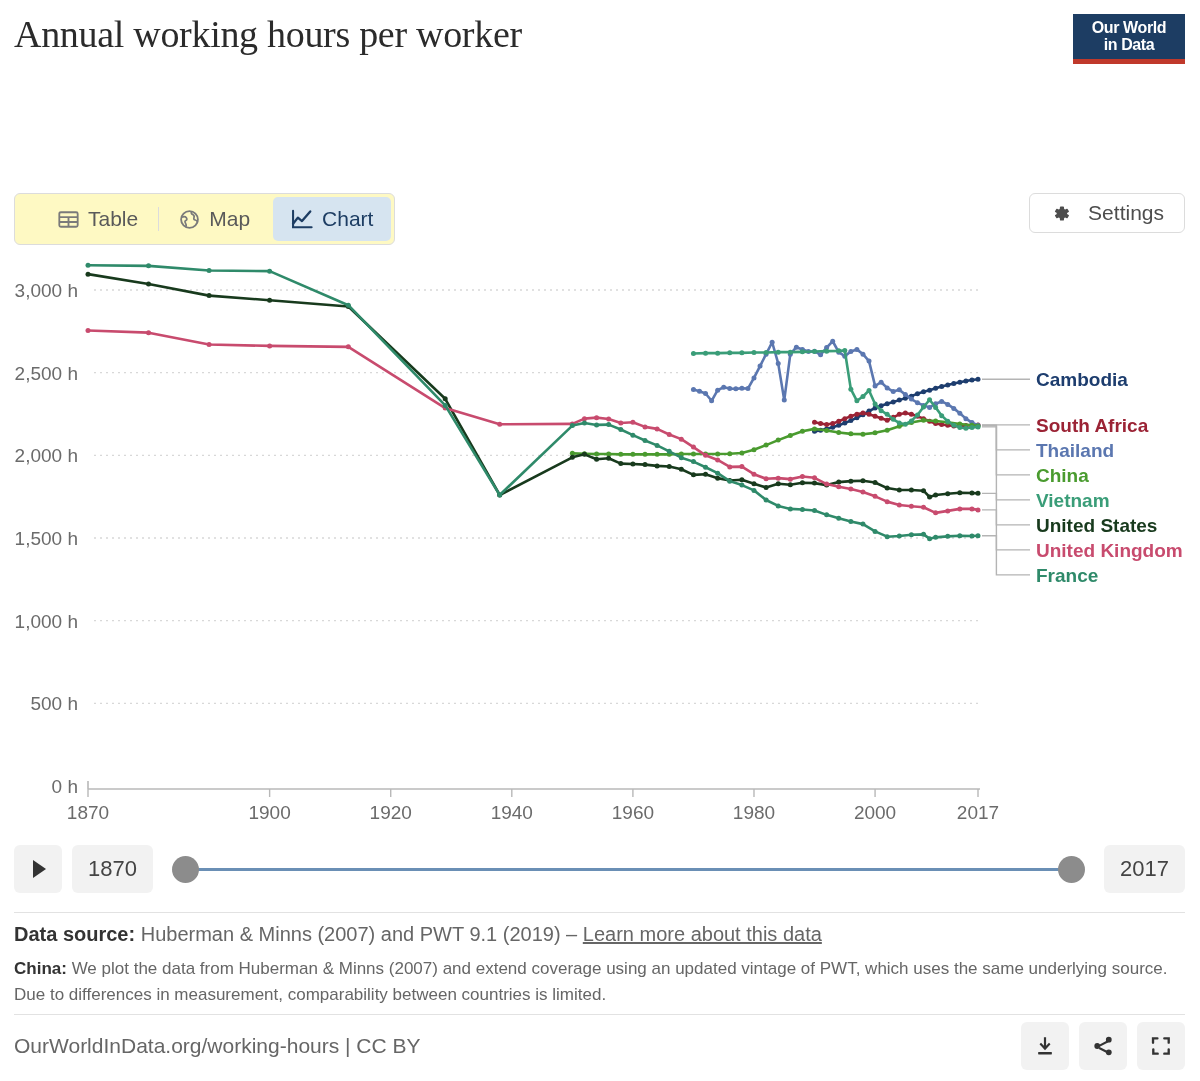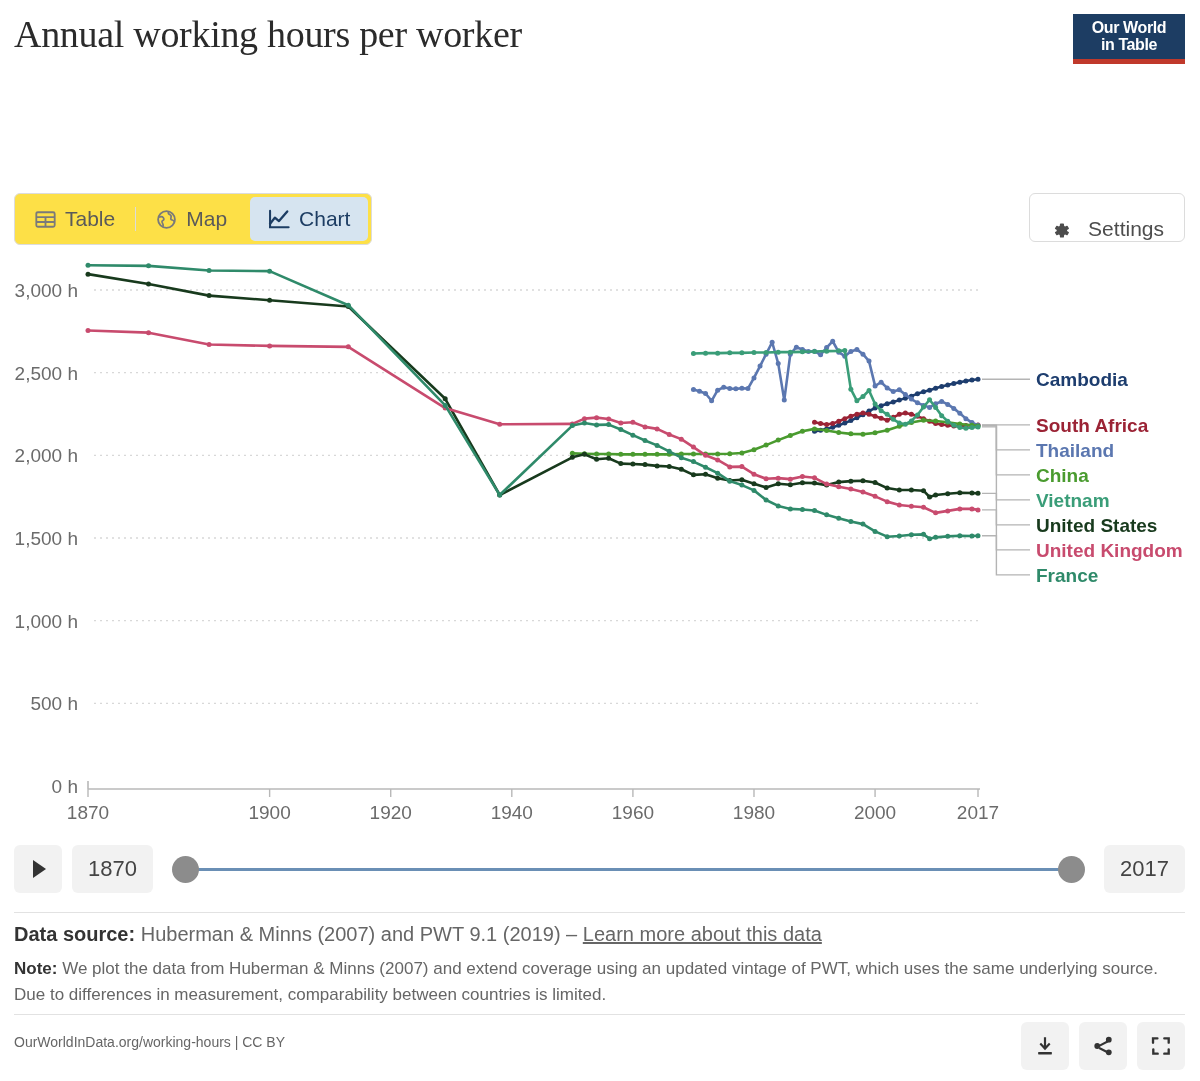--- a/index.html
+++ b/index.html
@@ -77,24 +77,25 @@
     height: 52px;
   }
   .tabs {
     position: absolute;
     left: 0;
     top: 0;
     display: flex;
     align-items: stretch;
     border: 1px solid #dcdcdc;
     border-radius: 6px;
-    background: #fde047;
+    background: #fef9c3;
     height: 52px;
     box-sizing: border-box;
     overflow: hidden;
+    padding-left: 23px;
   }
   .tab {
     display: flex;
     align-items: center;
     gap: 9px;
     padding: 0 20px;
     font-size: 21px;
     color: #5a5a5a;
     cursor: pointer;
     background: transparent;
@@ -111,23 +112,23 @@
   }
   .tab-sep {
     width: 1px;
     background: #dcdcdc;
     margin: 13px 0;
   }
   .settings-btn {
     position: absolute;
     right: 0;
     top: 0;
-    height: 49px;
+    height: 40px;
     display: flex;
-    align-items: flex-end;
+    align-items: center;
     gap: 17px;
     padding: 0 20px;
     font-size: 21px;
     color: #4d4d4d;
     border: 1px solid #dcdcdc;
     border-radius: 6px;
     background: #fff;
     box-sizing: border-box;
     cursor: pointer;
     font-family: "Liberation Sans", sans-serif;
@@ -248,21 +249,21 @@
     position: absolute;
     left: 14px;
     right: 15px;
     top: 1022px;
     height: 48px;
   }
   .license {
     position: absolute;
     left: 0;
     top: 12px;
-    font-size: 14px;
+    font-size: 21px;
     color: #666;
   }
   .actions {
     position: absolute;
     right: 0;
     top: 0;
     display: flex;
     gap: 10px;
   }
   .action-btn {
@@ -292,21 +293,21 @@
 <body>
 
 <div class="page">
 
   <div class="header">
     <h1 class="chart-title">Annual working hours per worker</h1>
   </div>
 
   <div class="owid-logo">
     <span class="l1">Our World</span>
-    <span class="l2">in Table</span>
+    <span class="l2">in Data</span>
   </div>
 
   <div class="controls">
     <div class="tabs">
       <div class="tab">
         <span>
           <svg width="21" height="21" viewBox="0 0 16 16">
               <rect x="1" y="2.5" width="14" height="11" rx="1.2" fill="none" stroke="#7a7a7a" stroke-width="1.4"></rect>
               <line x1="1" y1="6.2" x2="15" y2="6.2" stroke="#7a7a7a" stroke-width="1.4"></line>
               <line x1="8" y1="6.2" x2="8" y2="13.5" stroke="#7a7a7a" stroke-width="1.4"></line>
@@ -741,21 +742,21 @@
   </div>
 
   <div class="divider"></div>
   <div class="footer">
     <div class="src-line">
       <b>Data source:</b>
       <span>Huberman &amp; Minns (2007) and PWT 9.1 (2019) –</span>
       <span class="src-link">Learn more about this data</span>
     </div>
     <div class="note-line">
-      <b>Note:</b>
+      <b>China:</b>
       <span>We plot the data from Huberman &amp; Minns (2007) and extend coverage using an updated vintage of PWT, which uses the same underlying source. Due to differences in measurement, comparability between countries is limited.</span>
     </div>
   </div>
 
   <div class="bottom-rule"></div>
   <div class="bottom-bar">
     <div class="license">OurWorldInData.org/working-hours | CC BY</div>
     <div class="actions">
       <div class="action-btn">
         <span>

